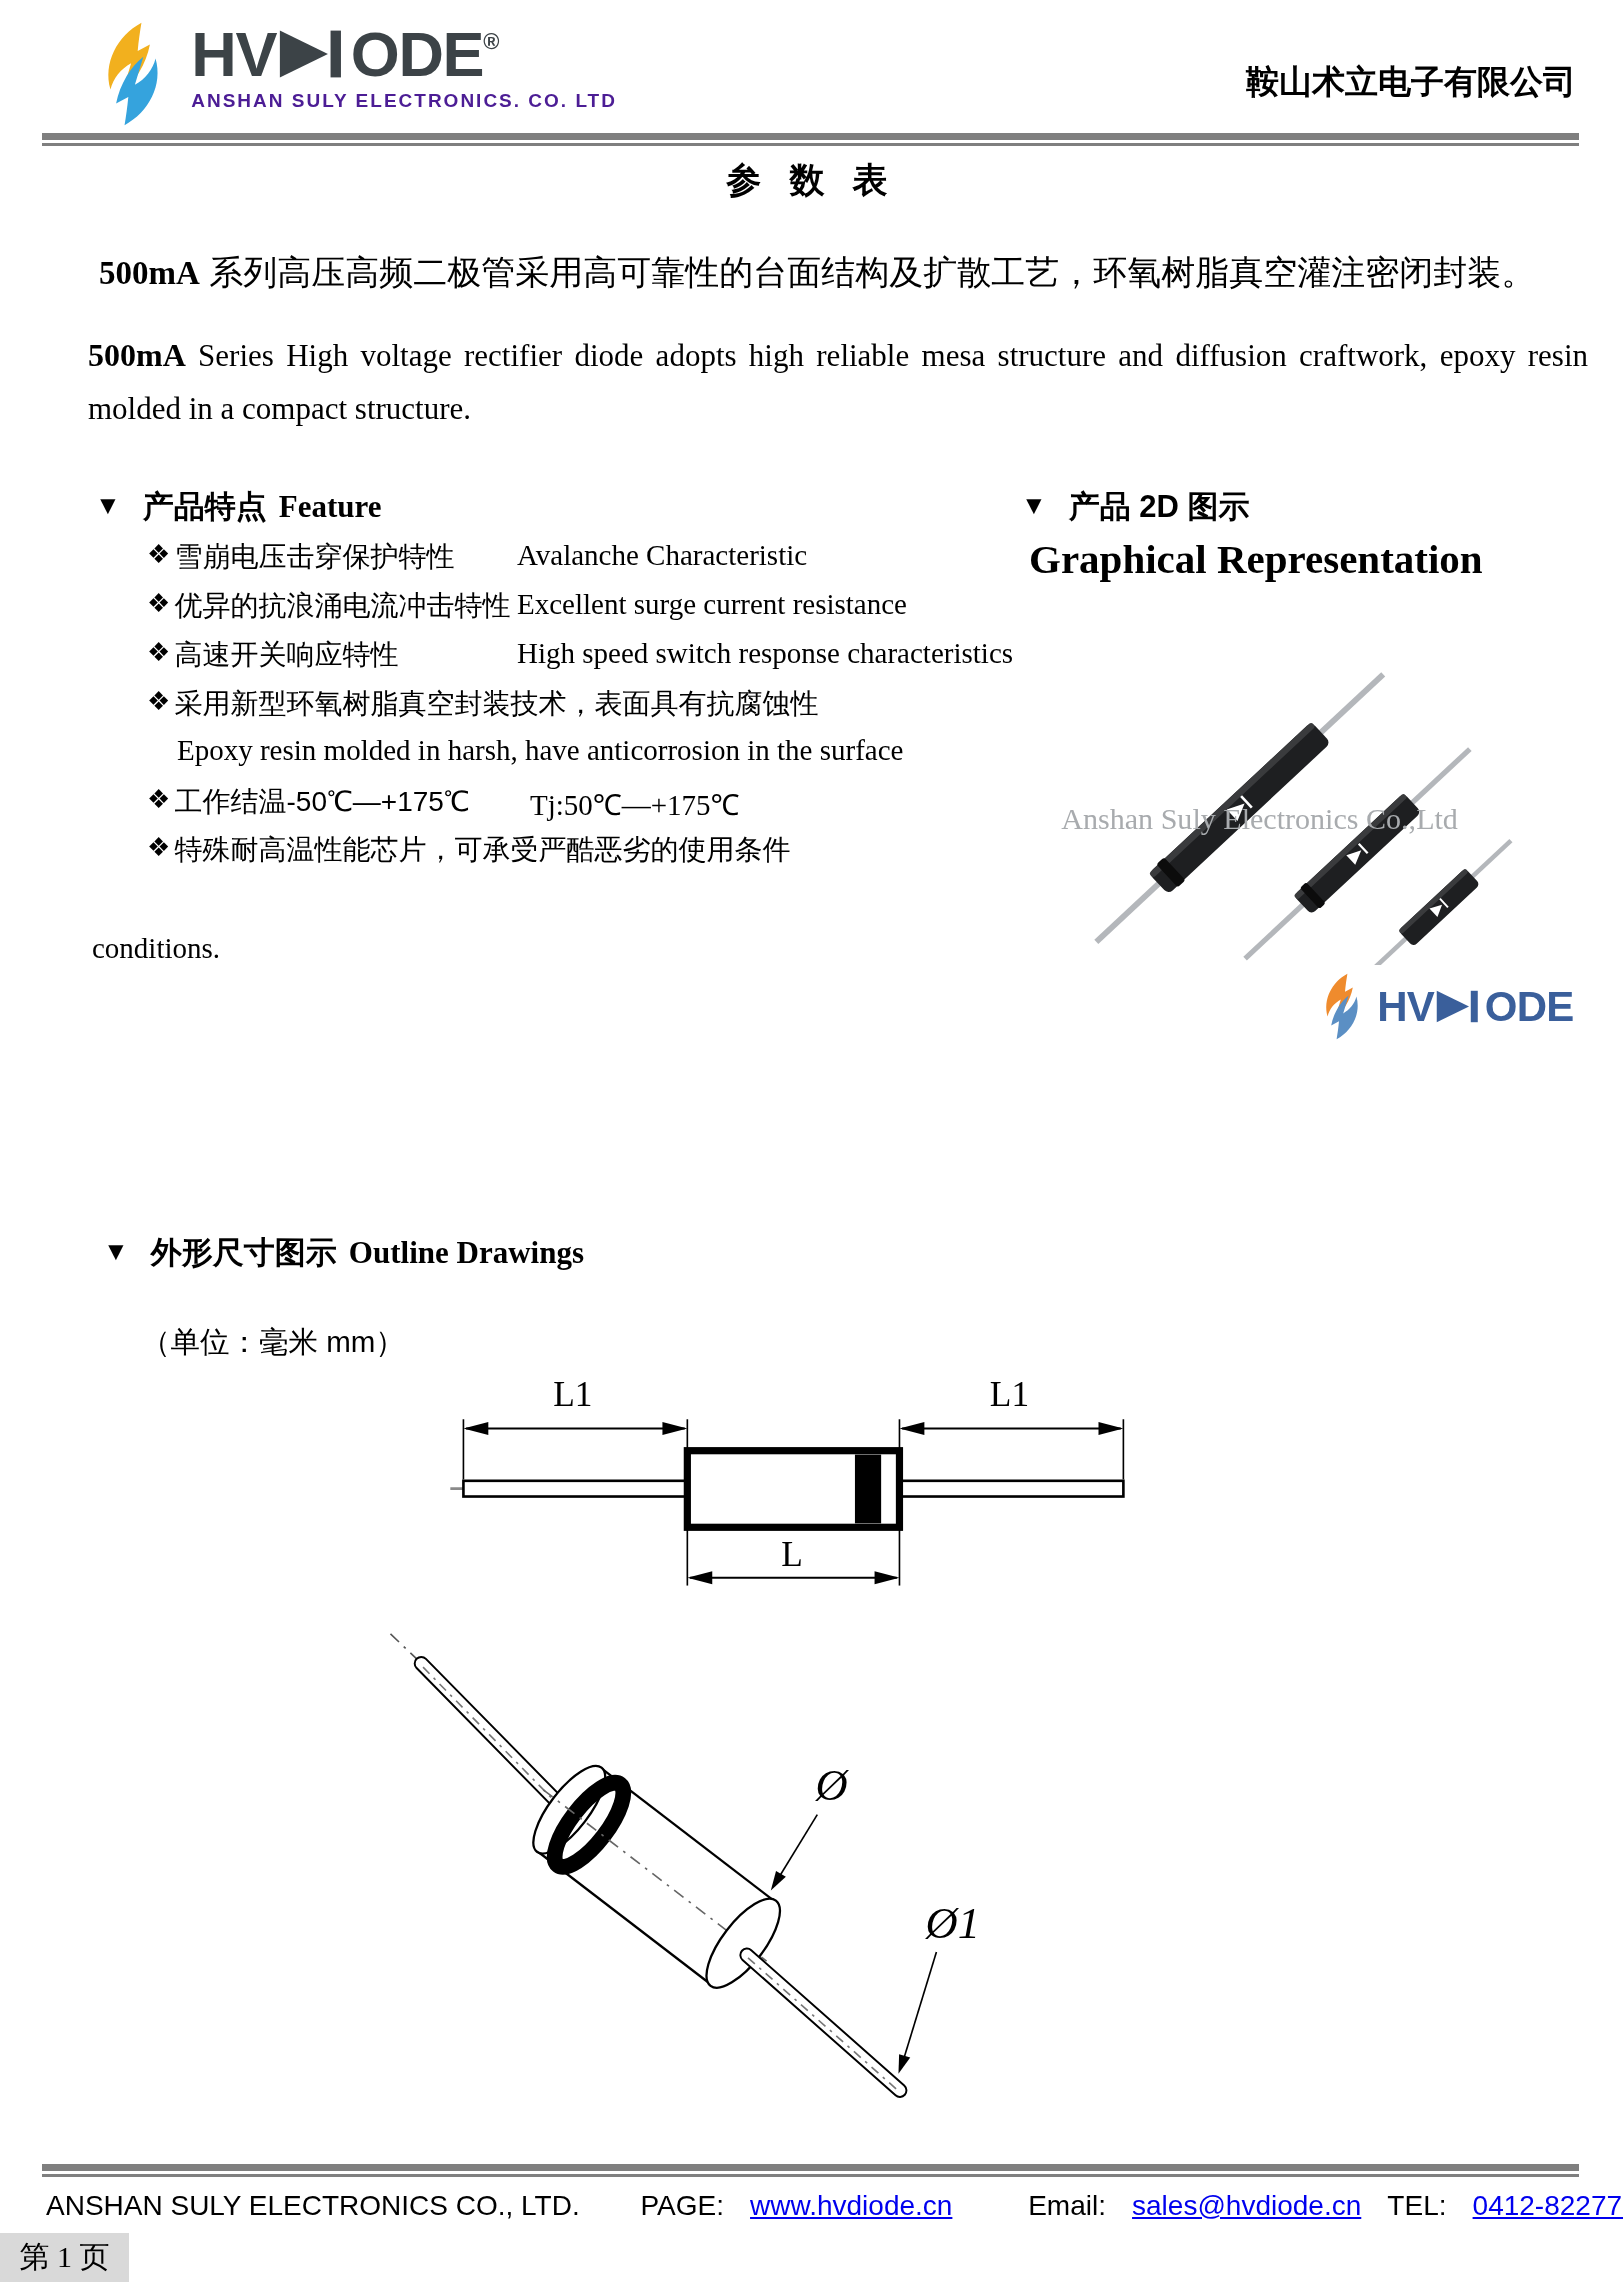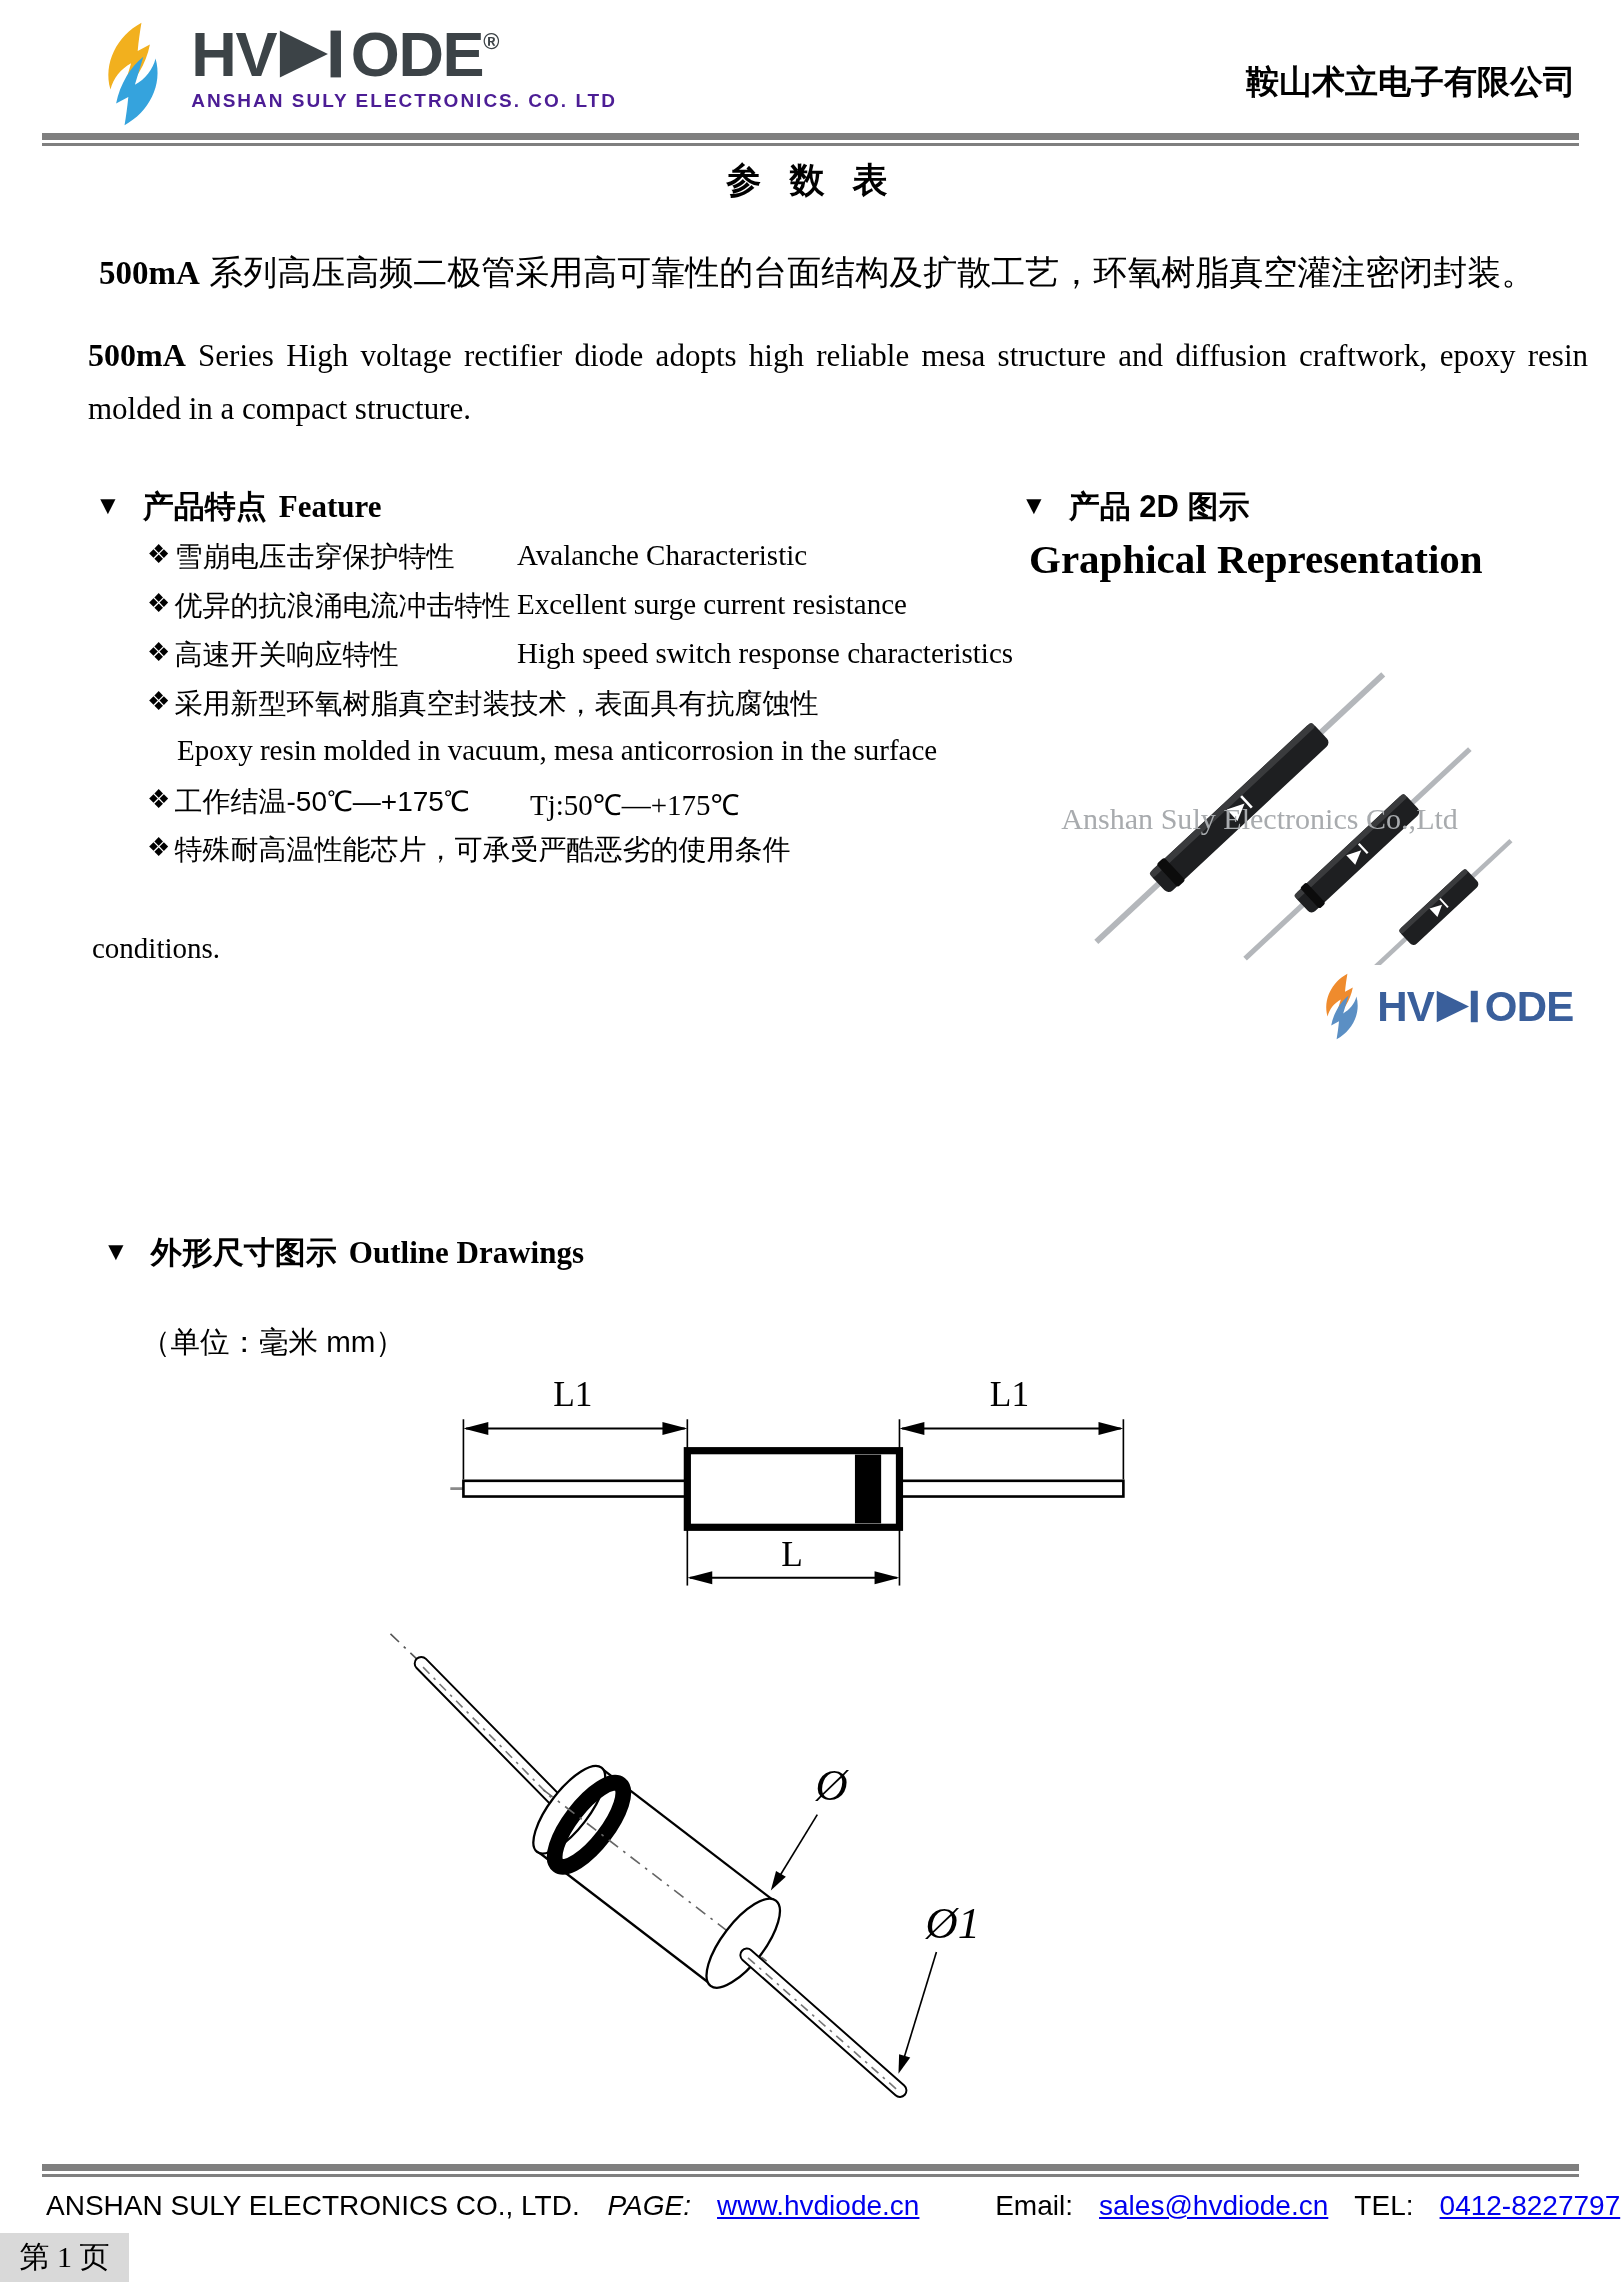--- a/index.html
+++ b/index.html
@@ -46,21 +46,21 @@
   .photo{left:1053px;top:625px;}
   .small-logo{left:1312px;top:967px;display:flex;align-items:center;}
   .small-logo-word{font-weight:bold;font-size:42px;letter-spacing:-0.7px;color:#3a5f9b;
                    display:flex;align-items:center;margin-left:5.2px;}
   
   .outline-header{left:103px;top:1232px;}
   .units{left:141px;top:1323px;font-size:29.5px;}
   
   .footer-line{left:46px;top:2190px;width:1532px;font-size:28px;white-space:nowrap;}
   .footer-label{margin-left:18.3px;}
-  .footer-gap1{margin-left:20px;font-style:italic;}
+  .footer-gap1{margin-left:53px;}
   .footer-gap2{margin-left:68px;}
   .link{color:#0000ee;text-decoration:underline;cursor:pointer;}
   .page-num{left:0;top:2233px;width:100%;text-align:left;}
   .page-num span{display:inline-block;background:#d9d9d9;padding:3.9px 19.6px;
                  font-size:30px;font-family:"Liberation Serif",serif;}
   svg text{font-family:"Liberation Serif",serif;}
 </style>
 </head>
 <body>
 
@@ -117,21 +117,21 @@
   </div>
   <div class="abs feat-item" style="top:636px;">
     <span class="feat-bullet">❖</span>
     <span class="feat-cn">高速开关响应特性</span>
     <span class="feat-en">High speed switch response characteristics</span>
   </div>
   <div class="abs feat-item" style="top:685px;">
     <span class="feat-bullet">❖</span>
     <span class="feat-cn">采用新型环氧树脂真空封装技术，表面具有抗腐蚀性</span>
   </div>
-  <div class="abs feat-en-full" style="top:734px;">Epoxy resin molded in vacuum, mesa anticorrosion in the surface</div>
+  <div class="abs feat-en-full" style="top:734px;">Epoxy resin molded in harsh, have anticorrosion in the surface</div>
   <div class="abs feat-item" style="top:783px;">
     <span class="feat-bullet">❖</span>
     <span class="feat-cn">工作结温-50℃—+175℃</span>
     <span class="feat-en feat-en5">Tj:50℃—+175℃</span>
   </div>
   <div class="abs feat-item" style="top:831px;">
     <span class="feat-bullet">❖</span>
     <span class="feat-cn">特殊耐高温性能芯片，可承受严酷恶劣的使用条件</span>
   </div>
   <div class="abs feat-en-cont" style="top:932px;">conditions.</div>

